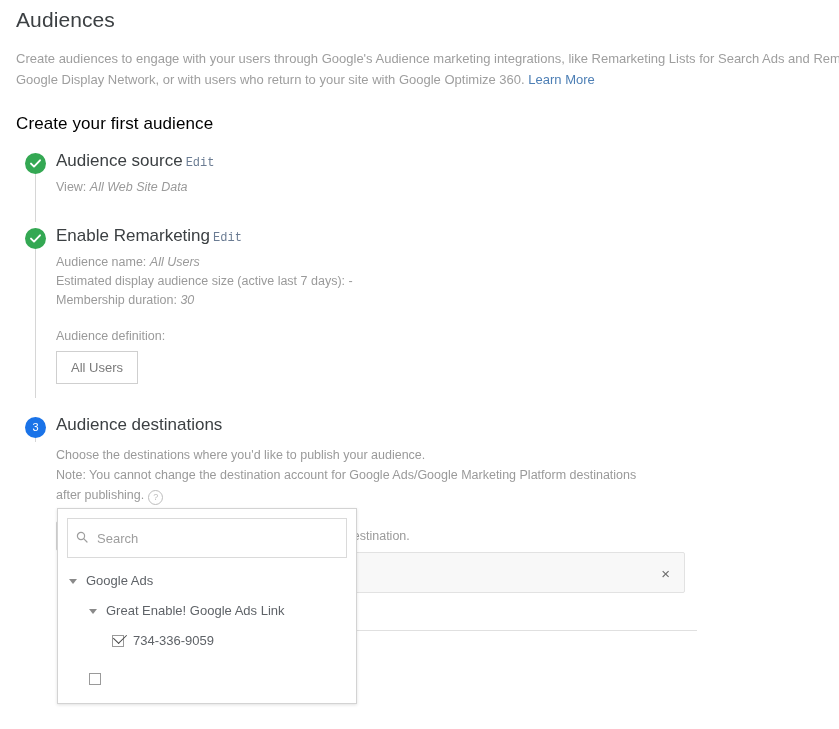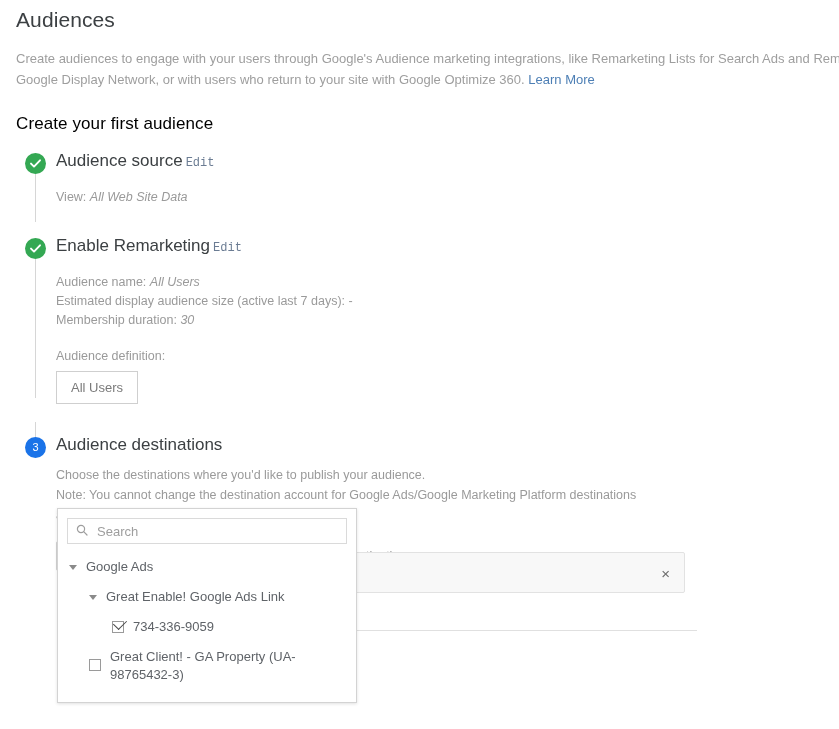--- a/index.html
+++ b/index.html
@@ -94,21 +94,21 @@
     color: #6b7c93;
     cursor: pointer;
     font-weight: 400;
     font-family: Liberation Mono, monospace;
   }
 
   .step-body {
     font-size: 12.5px;
     line-height: 19px;
     color: #9a9a9a;
-    margin-top: 14px;
+    margin-top: 4px;
   }
   .step-body em { font-style: italic; }
 
   .definition-label { margin-top: 17px; }
   .definition-box {
     display: inline-block;
     border: 1px solid #cfcfcf;
     background: #ffffff;
     color: #7a7a7a;
     font-size: 13px;
@@ -199,21 +199,21 @@
     border: 1px solid #d3d3d3;
     box-shadow: 0 1px 3px rgba(0,0,0,0.12);
     box-sizing: border-box;
     padding: 9px 9px 12px 9px;
     z-index: 5;
   }
   .search-wrap {
     position: relative;
     border: 1px solid #dadada;
     background: #fff;
-    height: 26px;
+    height: 40px;
     display: flex;
     align-items: center;
     padding: 0 8px;
     gap: 7px;
     box-sizing: border-box;
   }
   .search-input {
     border: none;
     outline: none;
     font-family: "Liberation Sans", sans-serif;
@@ -384,17 +384,16 @@
     </div>
 
     <div class="tree-node level3">
       <span class="checkbox checked"></span>
       <span class="tree-label">734-336-9059</span>
     </div>
 
 
     <div class="tree-node level2 wrap-item">
       <span class="checkbox"></span>
-      <span class="tree-label">Great Client! - GA Property (UA-98765432-3)</span>
     </div>
 
   </div>
 </div>
 
 </body></html>

